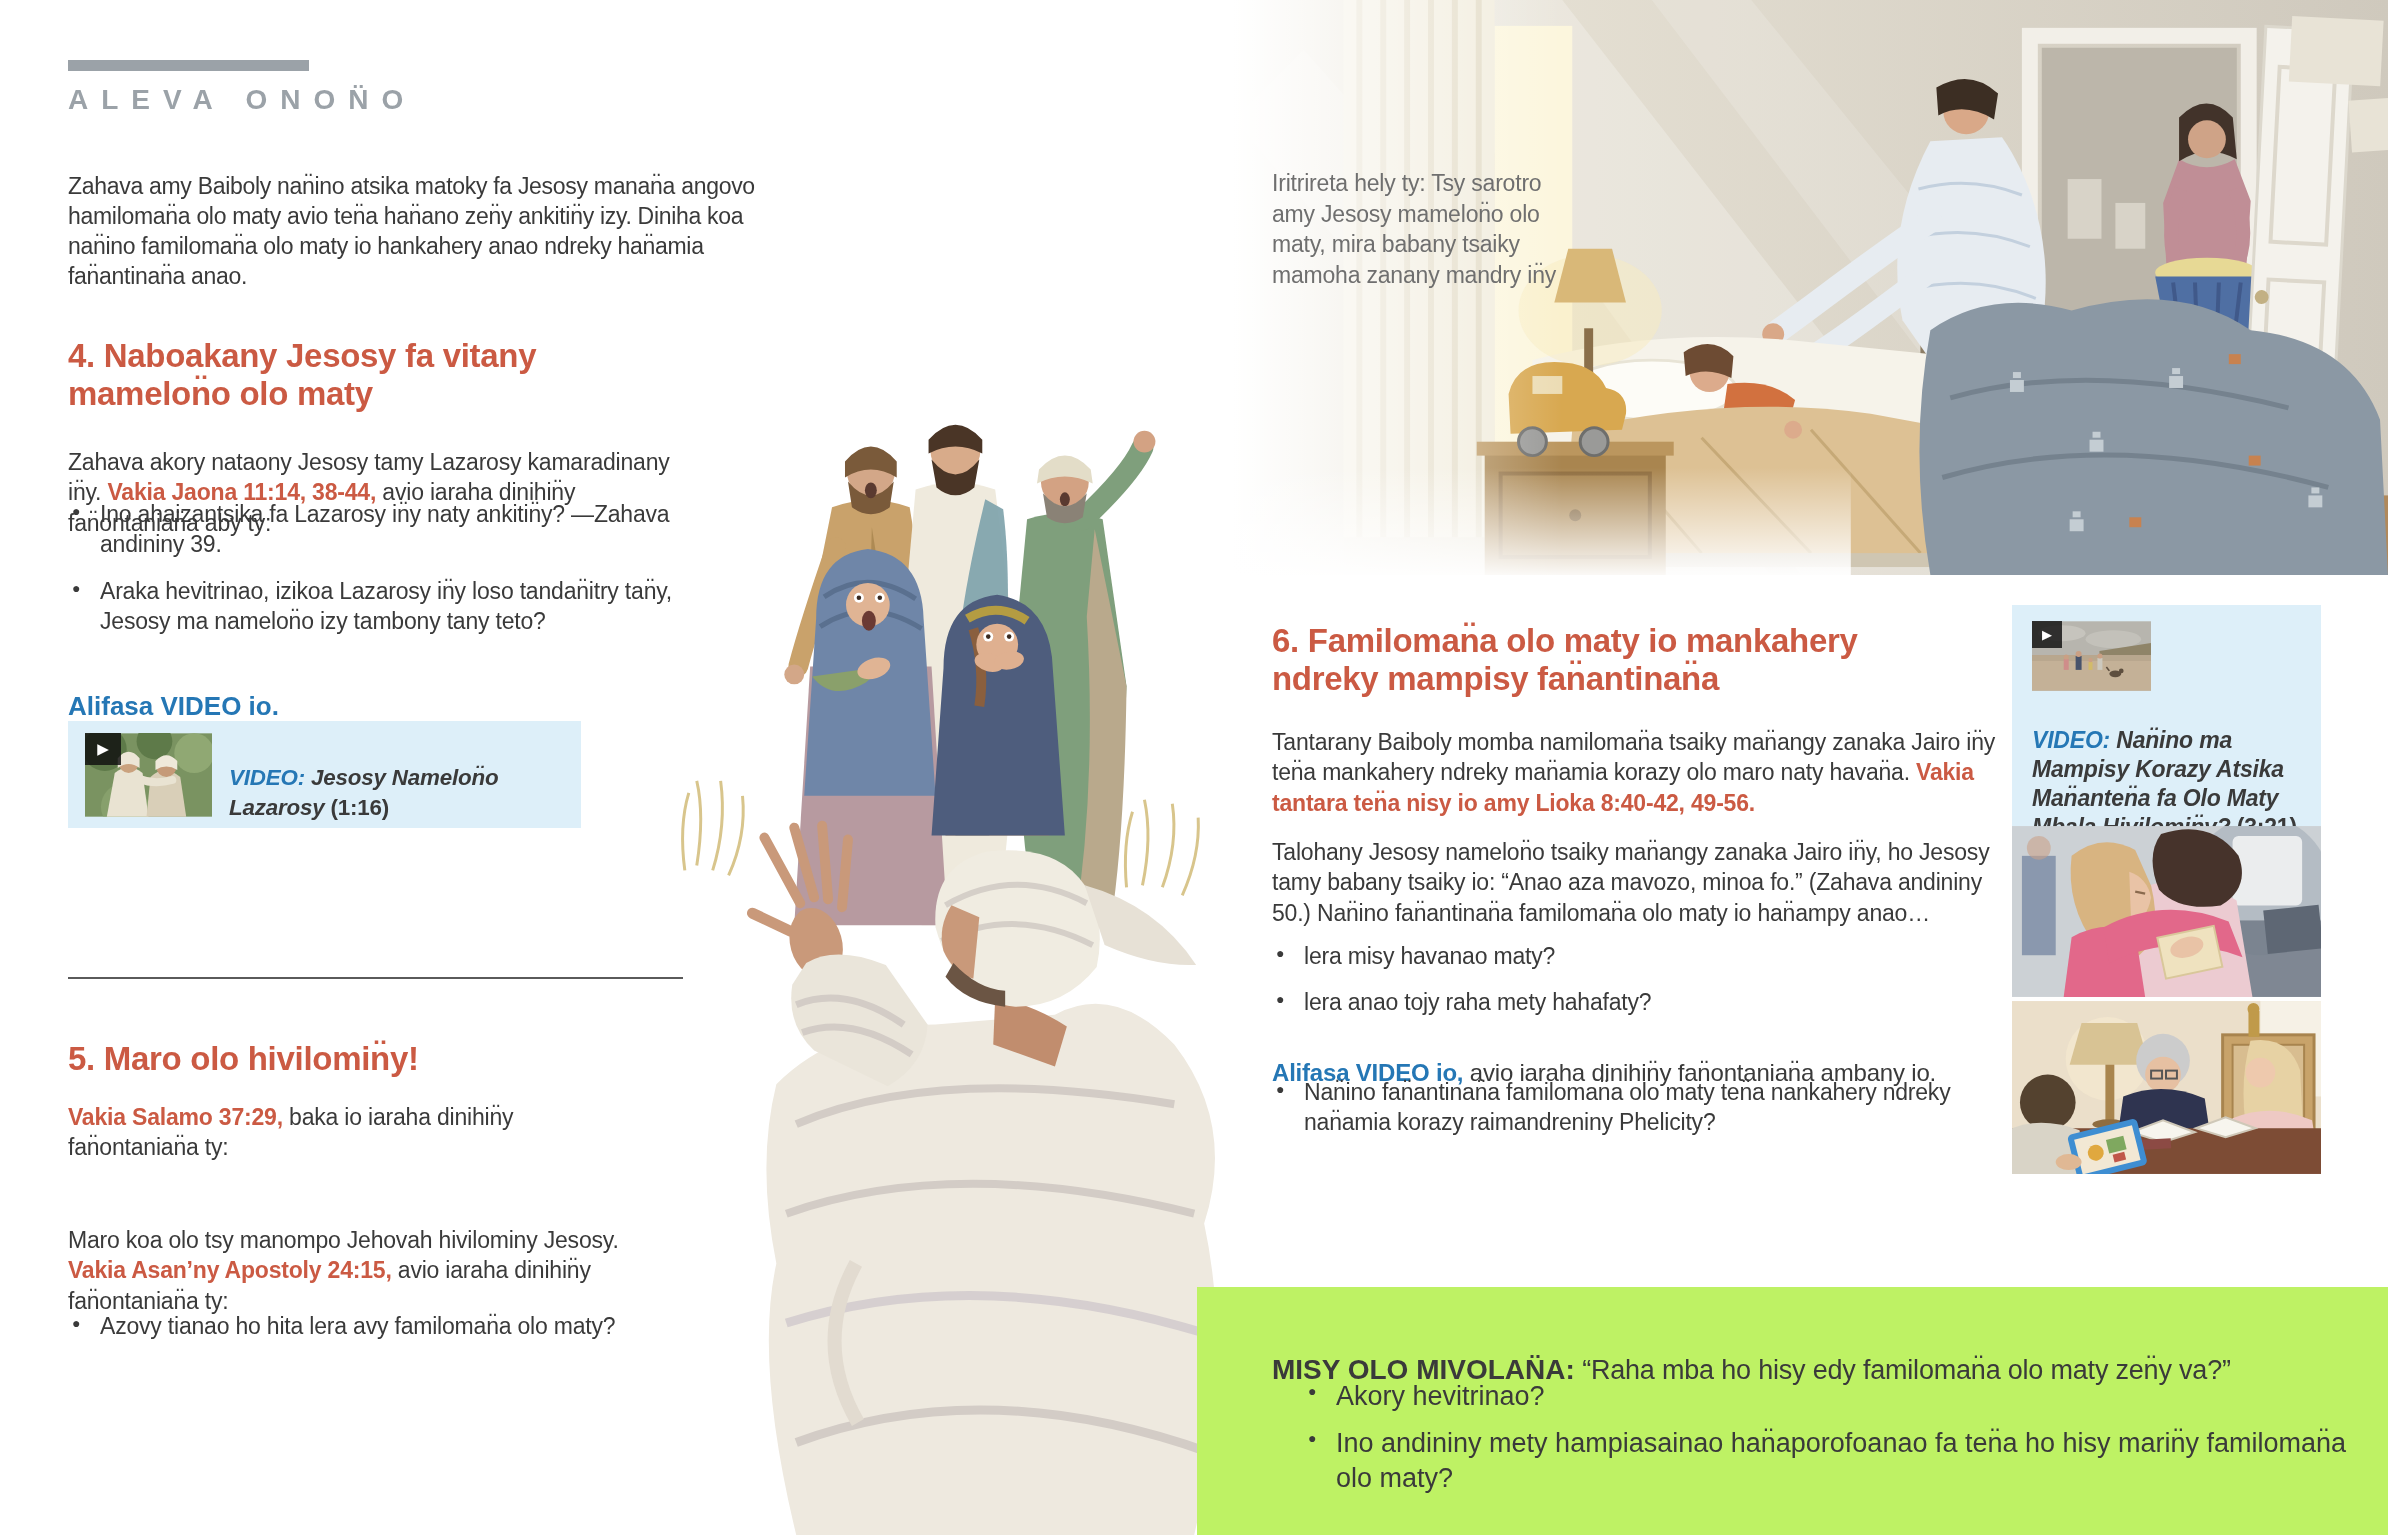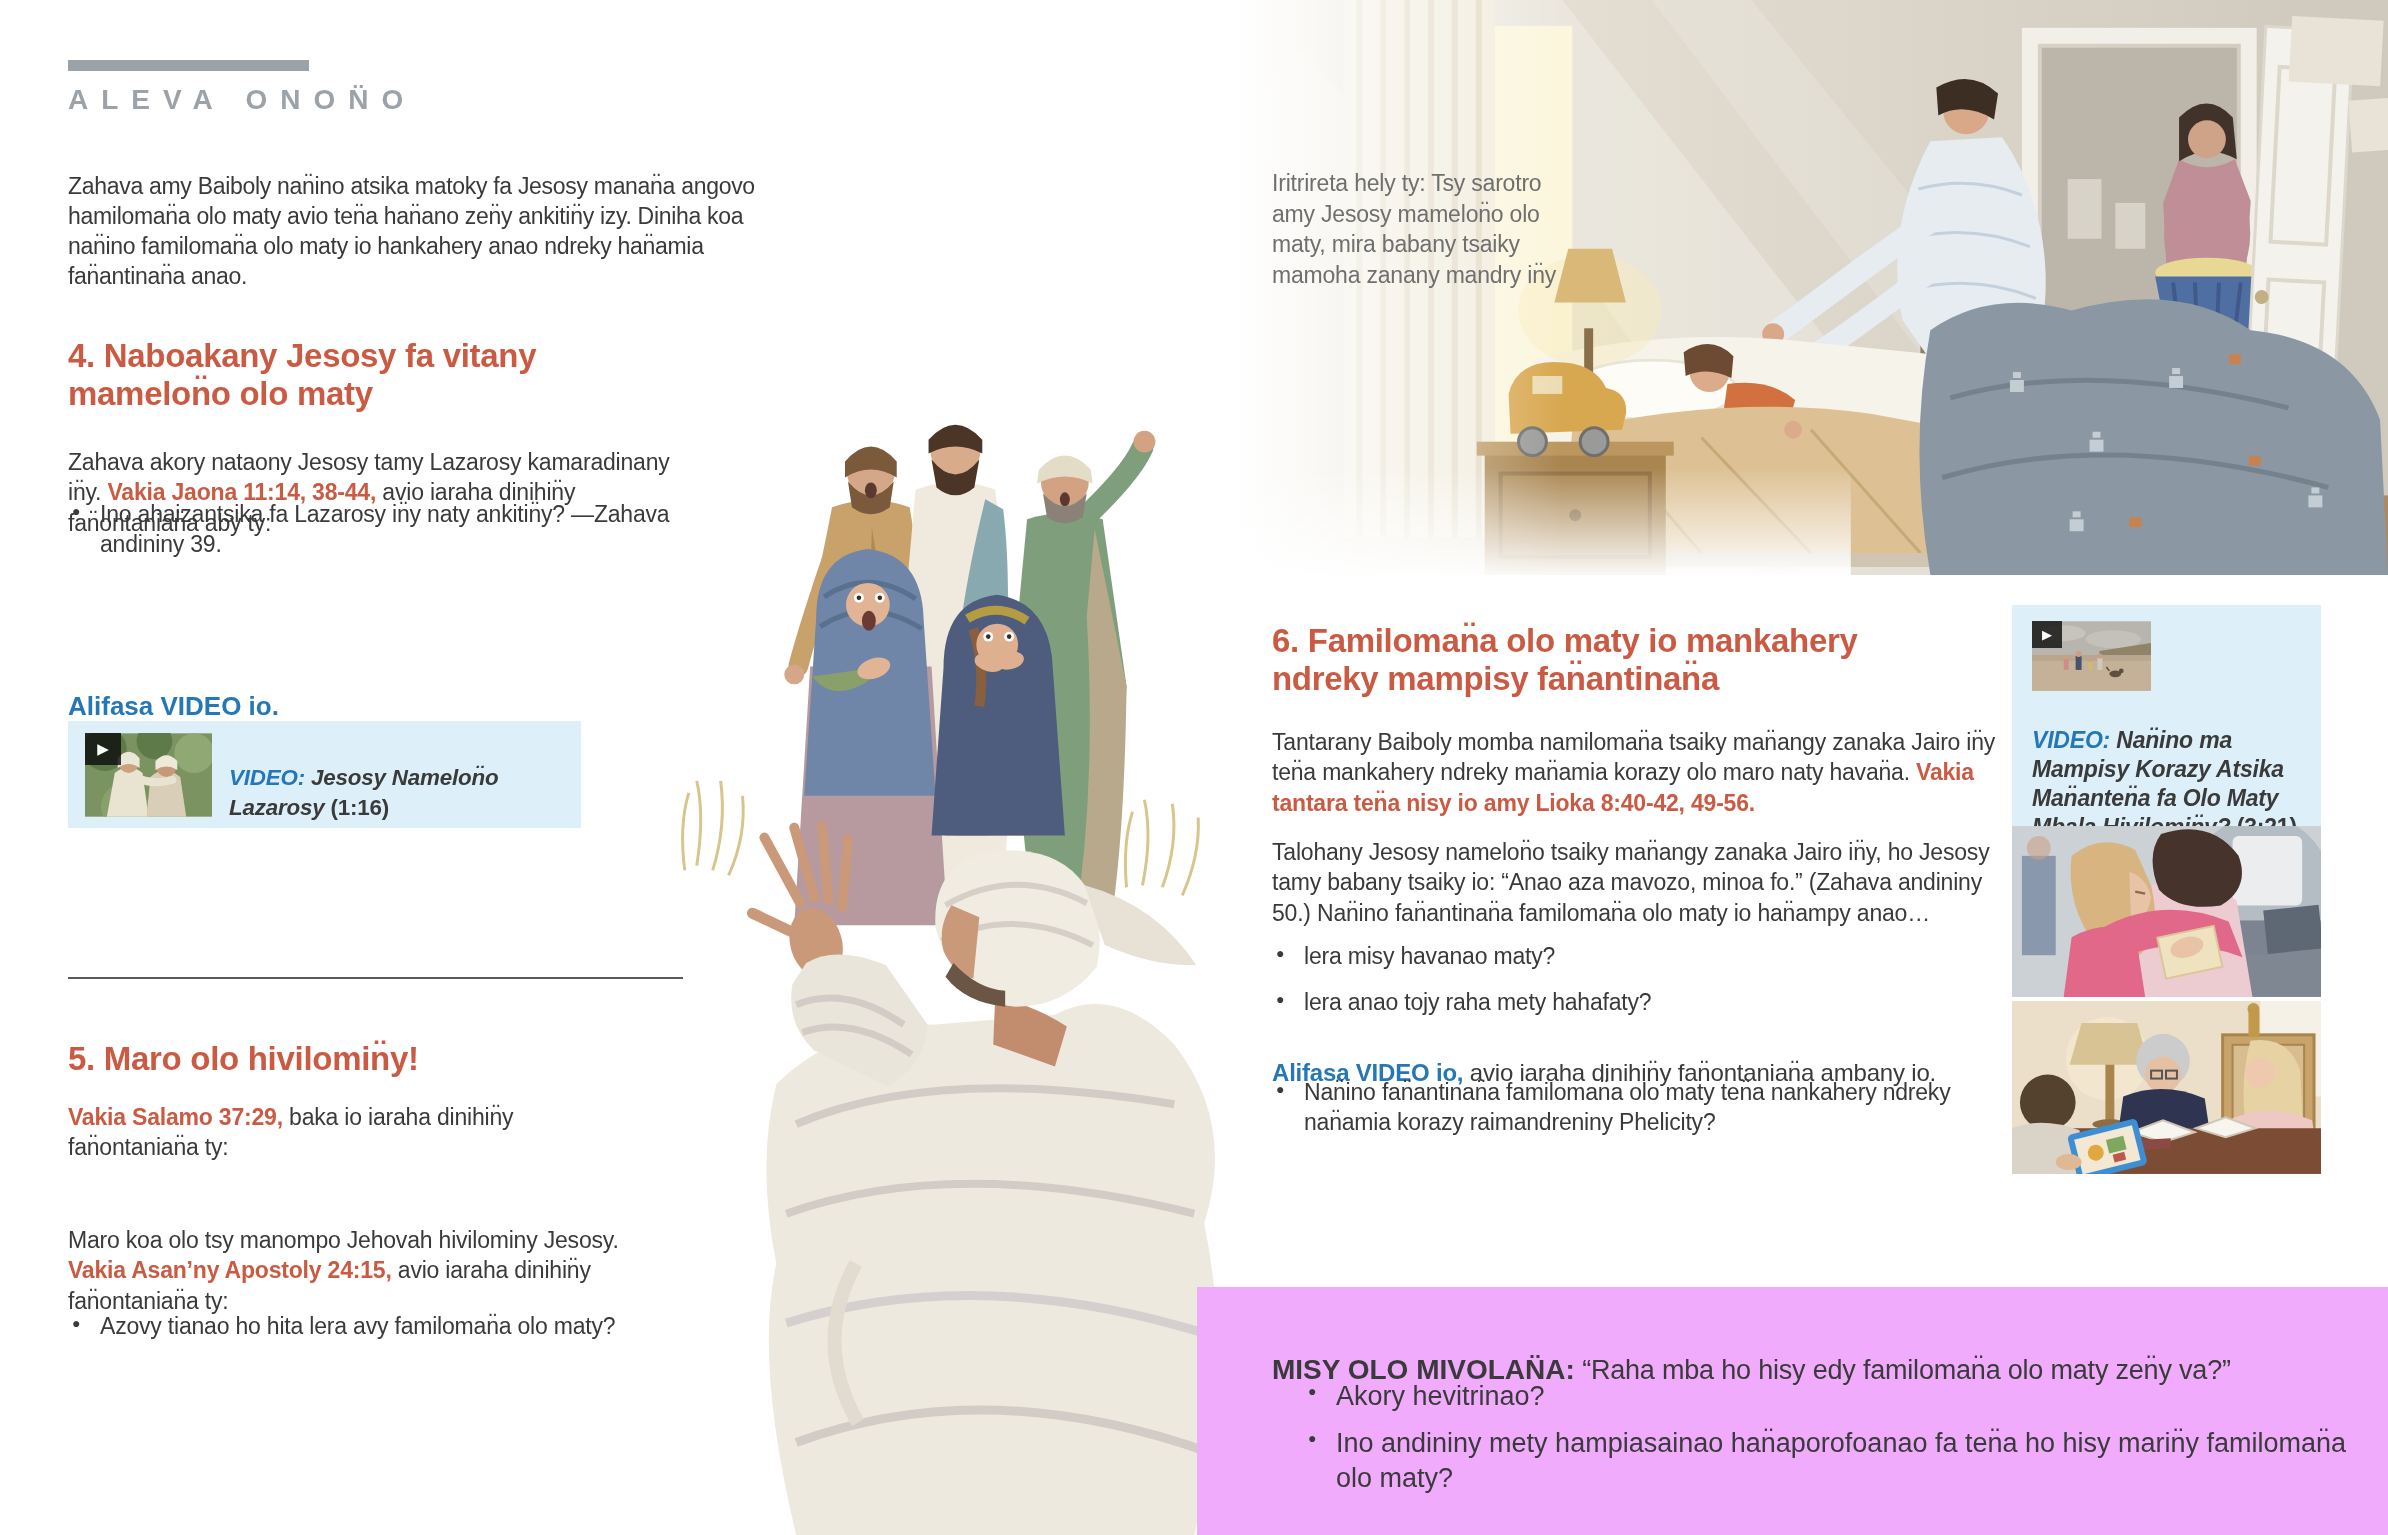--- a/index.html
+++ b/index.html
@@ -22,21 +22,21 @@
   .video-box{background:#ddeff9;}
   .vthumb{position:absolute;overflow:hidden;}
   .vthumb svg{display:block;}
   .play-badge{position:absolute;left:0;top:0;width:36px;height:32px;background:rgba(15,15,15,.82);color:#fff;
     display:flex;align-items:center;justify-content:center;font-size:15px;}
   .vcap{position:absolute;font-size:22.4px;line-height:1.3;font-weight:bold;font-style:italic;letter-spacing:-0.2px;}
   .vcap .vlabel{color:#2577b5;}
   .vcap .vdur{font-style:normal;}
   
   .photo-caption{left:1272px;top:145px;width:303px;font-size:23px;line-height:1.33;color:#6f6f6f;letter-spacing:-0.2px;}
-  .review-box{left:1197px;top:1287px;width:1191px;height:249px;background:#f0abfc;}
+  .review-box{left:1197px;top:1287px;width:1191px;height:249px;background:#bef264;}
   .review-title{position:absolute;left:75px;top:40px;font-size:27px;letter-spacing:-0.2px;}
   .review-title b{font-size:28px;letter-spacing:0;}
   .review-box ul.blts{position:absolute;left:107px;top:92px;width:1055px;font-size:27px;line-height:1.3;}
   .review-box ul.blts li{margin-bottom:12px;}
   .photo-frame{overflow:hidden;}
   .photo-frame svg{display:block;}
 </style>
 </head>
 <body>
 
@@ -45,20 +45,21 @@
   <div class="abs kicker-bar"></div>
   <div class="abs kicker">ALEVA ONON̈O</div>
   <p class="abs intro">Zahava amy Baiboly nan̈ino atsika matoky fa Jesosy manan̈a angovo hamiloman̈a olo maty avio ten̈a han̈ano zen̈y ankitin̈y izy. Diniha koa nan̈ino familoman̈a olo maty io hankahery anao ndreky han̈amia fan̈antinan̈a anao.</p>
 
   <h2 class="abs sec-title" style="left:68px;top:310px;width:517px;">4. Naboakany Jesosy fa vitany mamelon̈o olo maty</h2>
 
   <p class="abs body-txt" style="left:68px;top:424px;width:637px;"><span>Zahava akory nataony Jesosy tamy Lazarosy kamaradinany in̈y. </span><span class="ref">Vakia Jaona 11:14, 38-44,</span><span> avio iaraha dinihin̈y fan̈ontanian̈a aby ty:</span></p>
 
   <ul class="abs blts body-txt" style="left:68px;top:499px;width:617px;">
     <li>Ino ahaizantsika fa Lazarosy in̈y naty ankitin̈y? —Zahava andininy 39.</li>
+    <li>Araka hevitrinao, izikoa Lazarosy in̈y loso tandan̈itry tan̈y, Jesosy ma namelon̈o izy tambony tany teto?</li>
   </ul>
 
   <p class="abs blue-link" style="left:68px;top:665px;font-size:26px;">Alifasa VIDEO io.</p>
 
   <div class="abs video-box" style="left:68px;top:721px;width:513px;height:107px;">
     <div class="vthumb" style="left:17px;top:12px;width:127px;height:84px;">
       <svg width="127" height="84" viewBox="0 0 128 84">
         <rect width="128" height="84" fill="#7a9361"></rect>
         <circle cx="20" cy="16" r="22" fill="#5e7a49"></circle>
         <circle cx="70" cy="8" r="18" fill="#5e7a49"></circle>

